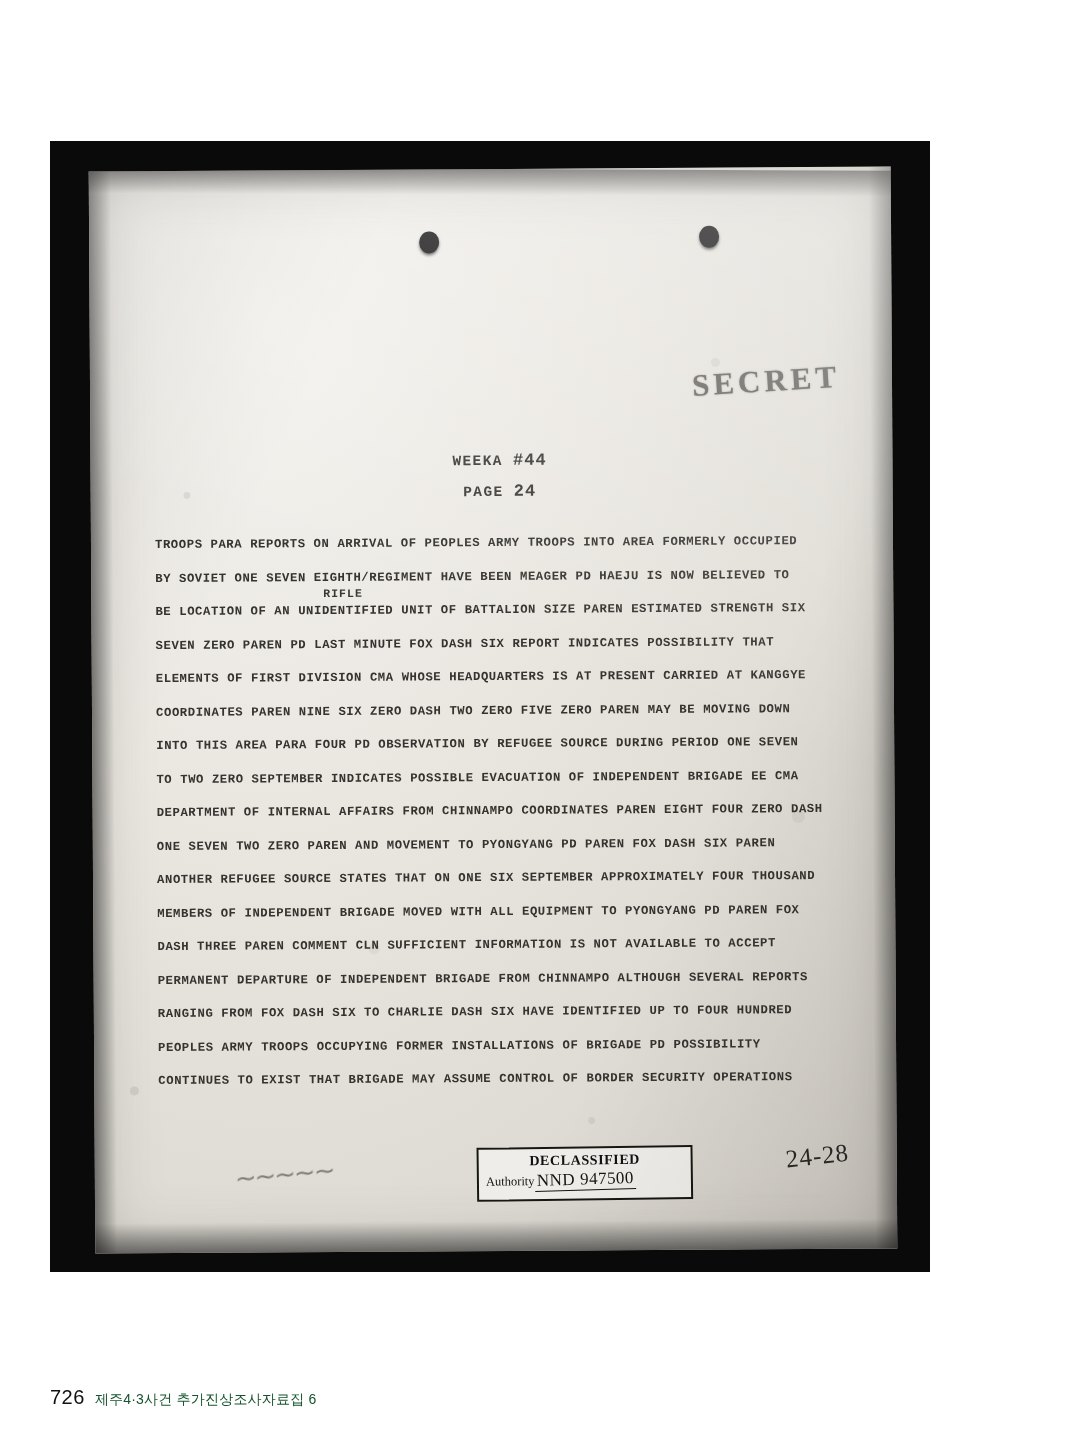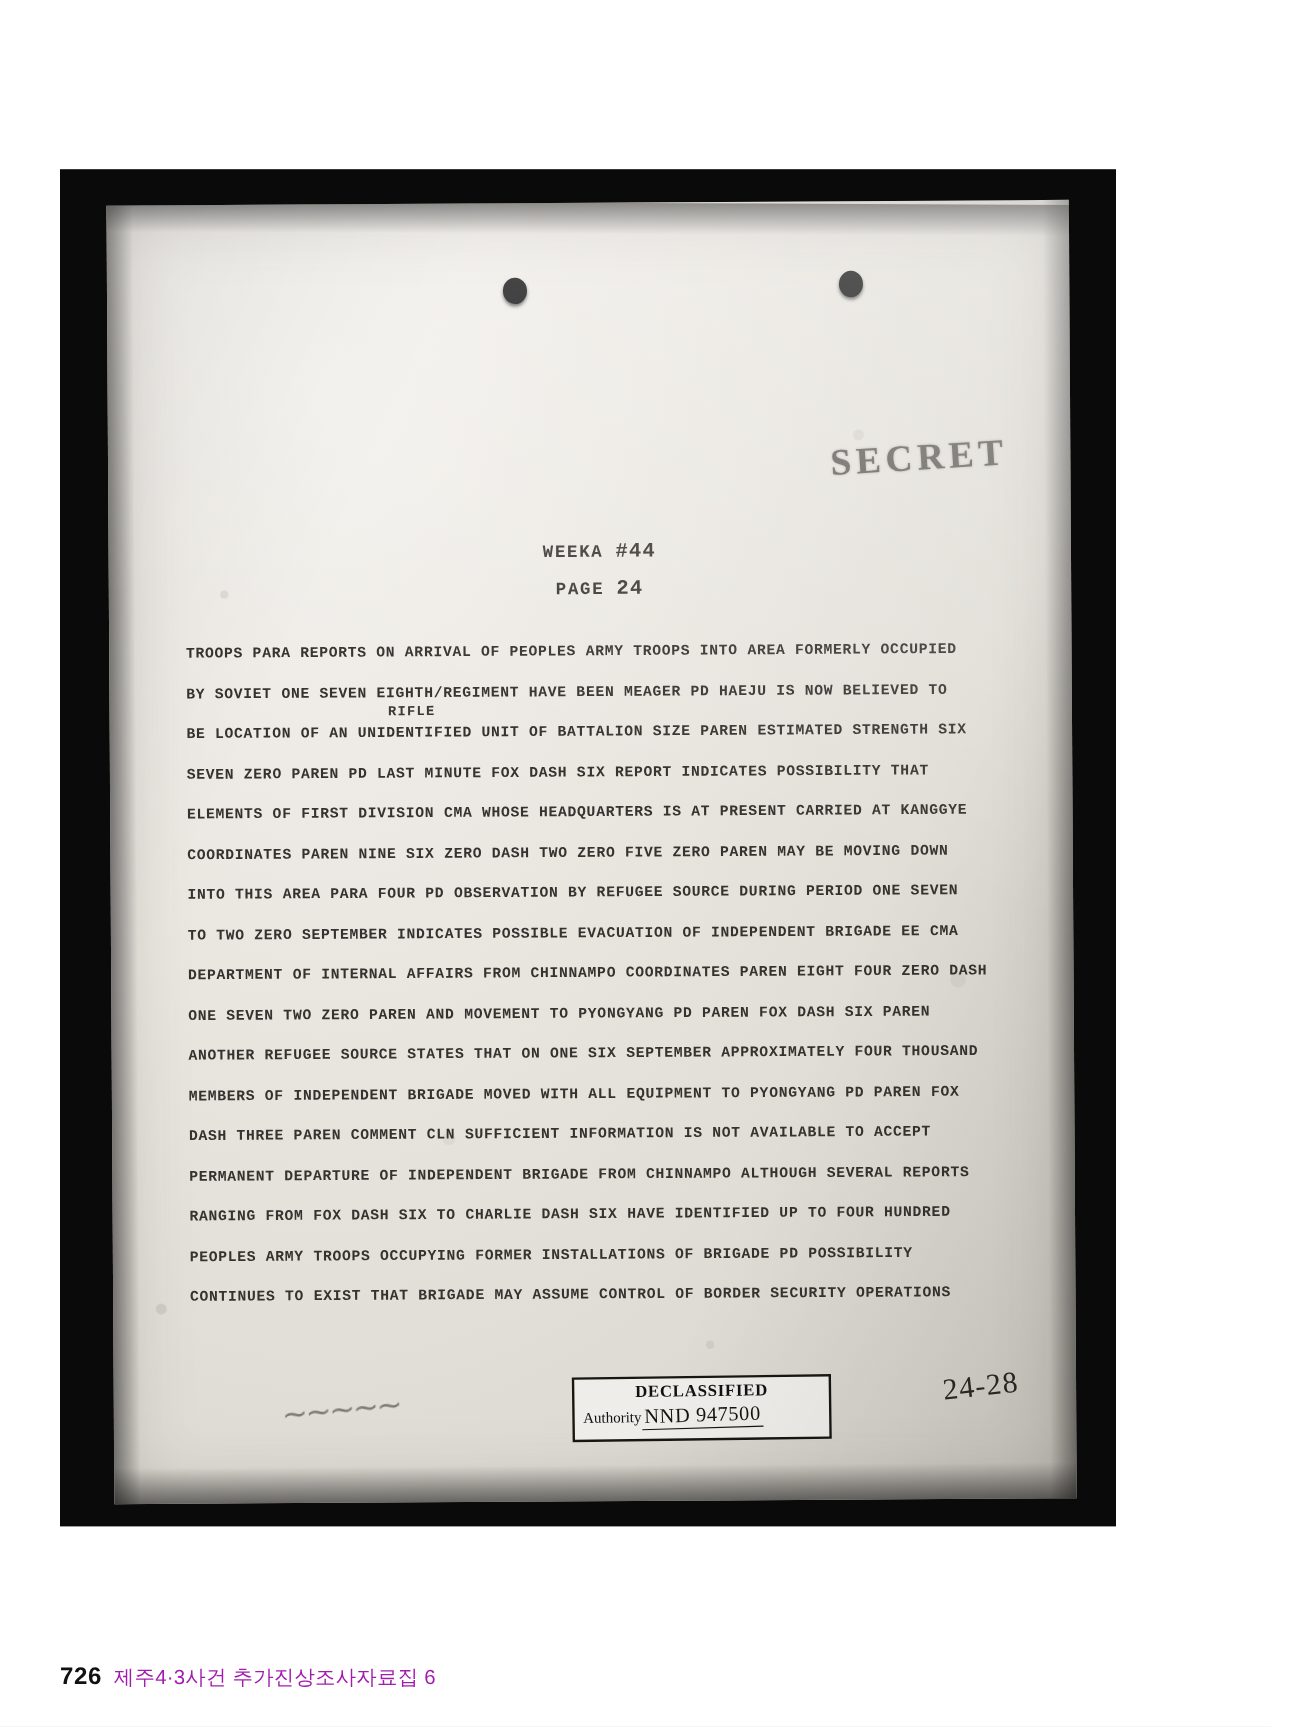--- a/index.html
+++ b/index.html
@@ -232,27 +232,27 @@
   .footer {
     position: absolute;
     left: 50px;
     bottom: 30px;
     display: flex;
     align-items: baseline;
     gap: 10px;
   }
   .footer .pageno {
     font-size: 20px;
-    font-weight: 700;
+    font-weight: 400;
     color: #111;
     letter-spacing: .5px;
   }
   .footer .booktitle {
-    font-size: 17px;
-    color: #a21caf;
+    font-size: 14px;
+    color: #14532d;
     letter-spacing: .2px;
   }
 </style>
 </head>
 <body>
 
 <div class="scan-frame">
 
   <div class="doc-sheet">
 

